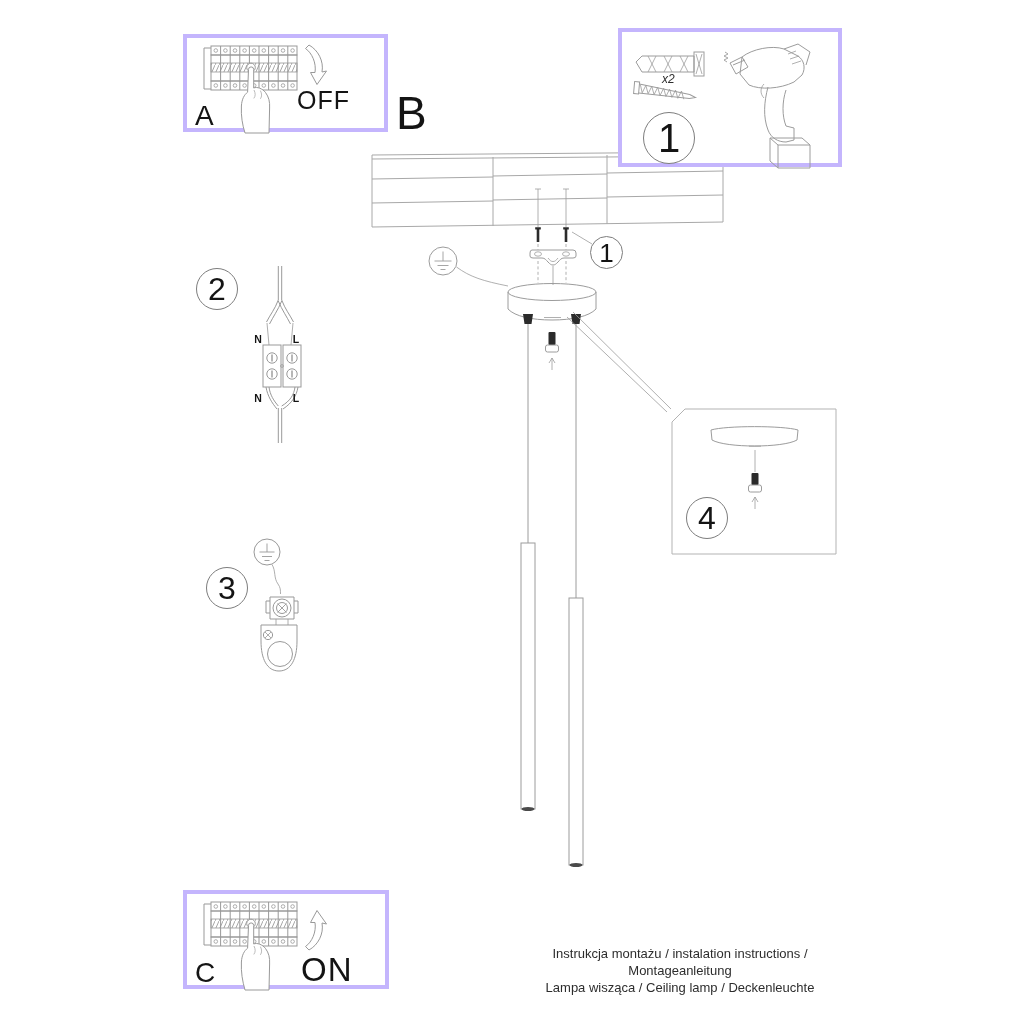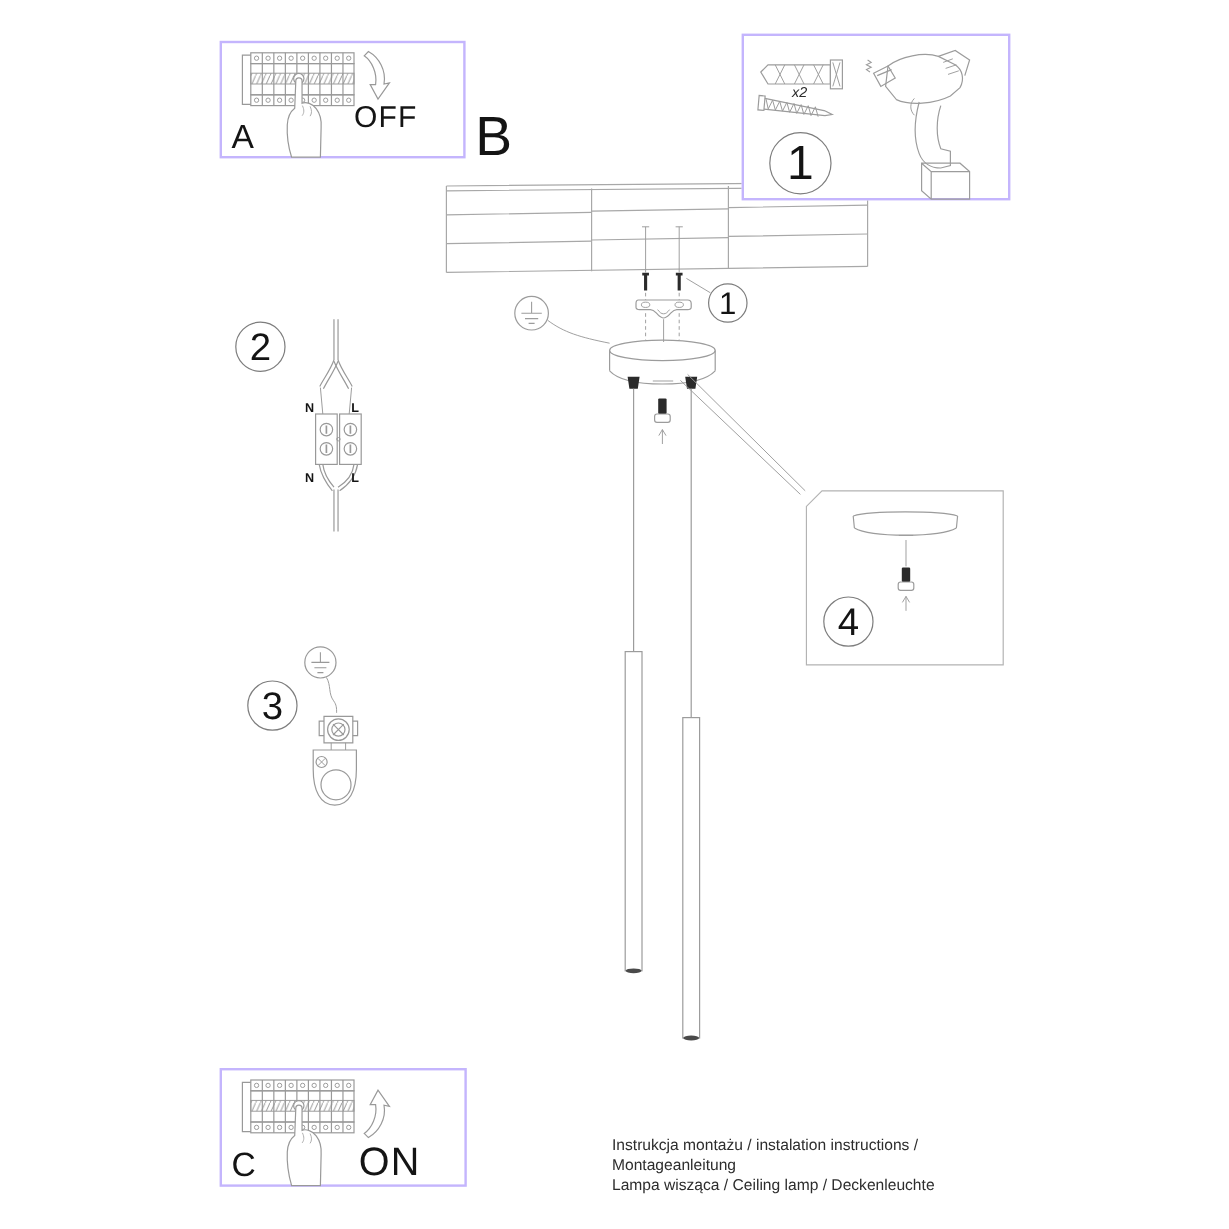--- a/index.html
+++ b/index.html
@@ -1,27 +1,27 @@
 <!DOCTYPE html>
 <html><head>
 <meta charset="utf-8">
 <style>
   html,body{margin:0;padding:0;background:#fff;}
   #page{position:relative;width:1024px;height:1024px;background:#fff;overflow:hidden;
         font-family:"Liberation Sans",sans-serif;color:#1c1c1c;}
   .abs{position:absolute;}
-  .frame{position:absolute;background:#fff;border:2px solid #c4b5fd;box-sizing:border-box;}
+  .frame{position:absolute;background:#fff;border:4px solid #c4b5fd;box-sizing:border-box;}
   .circle{position:absolute;display:flex;align-items:center;justify-content:center;
           border-radius:50%;border:1.5px solid #7d7d7d;background:#fff;color:#141414;
           box-sizing:border-box;line-height:1;}
   .seclabel{position:absolute;color:#141414;}
   .switchlabel{position:absolute;color:#141414;letter-spacing:1px;}
   .qty{position:absolute;font-style:italic;font-size:12px;color:#2d2d2d;}
   #footer{position:absolute;left:510px;top:945px;width:340px;font-size:13px;
-          line-height:17px;color:#2d2d2d;}
+          line-height:17px;color:#2d2d2d;text-align:center;}
   svg{display:block;}
   text{font-family:"Liberation Sans",sans-serif;}
 </style>
 </head>
 <body>
 
 <div id="page">
 
   <div class="frame" style="left:183px;top:34px;width:205px;height:98px;">
     <svg width="203" height="96" viewBox="0 0 203 96">

